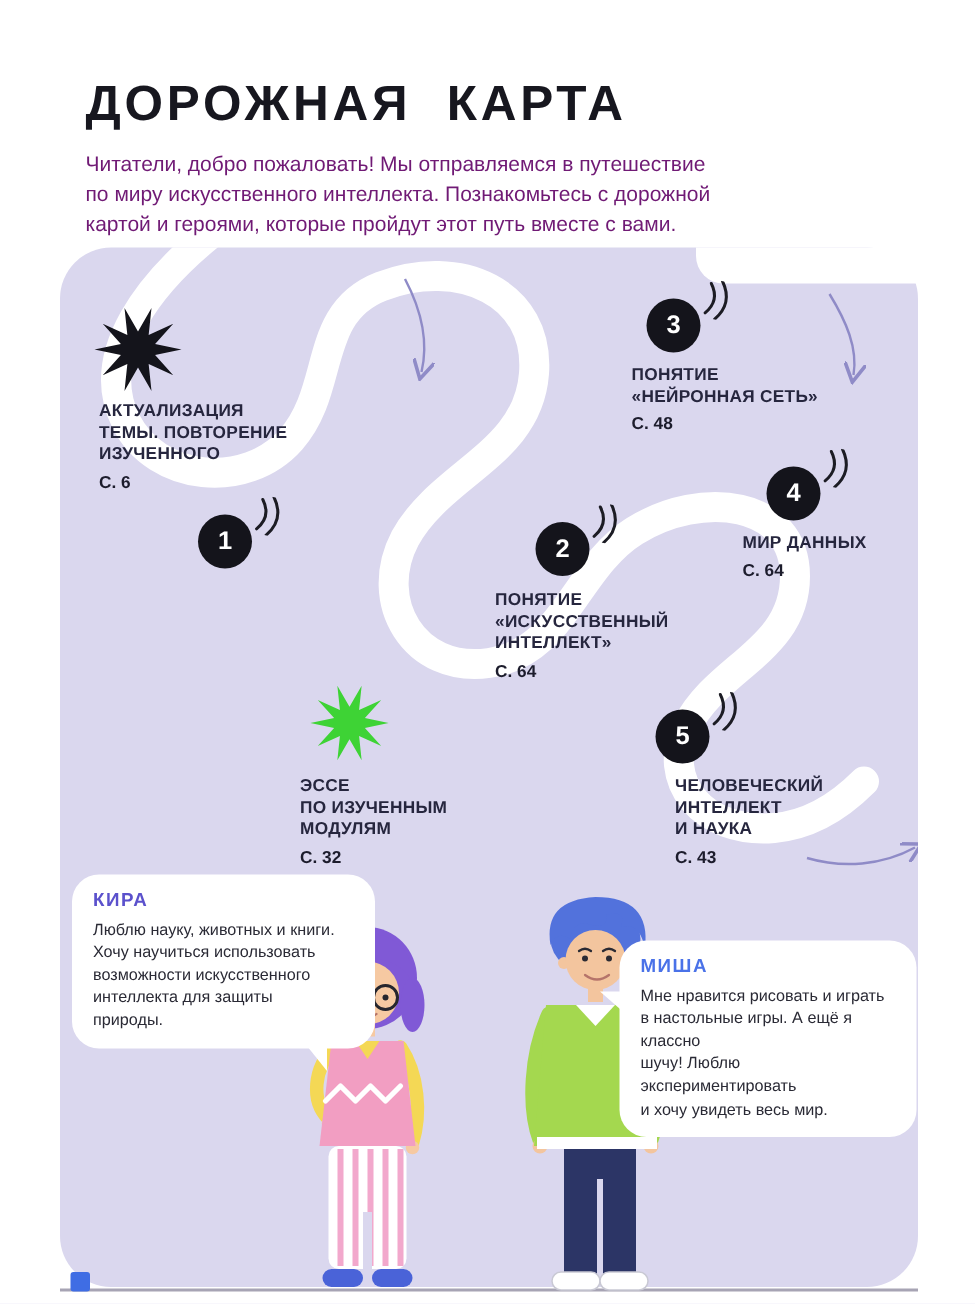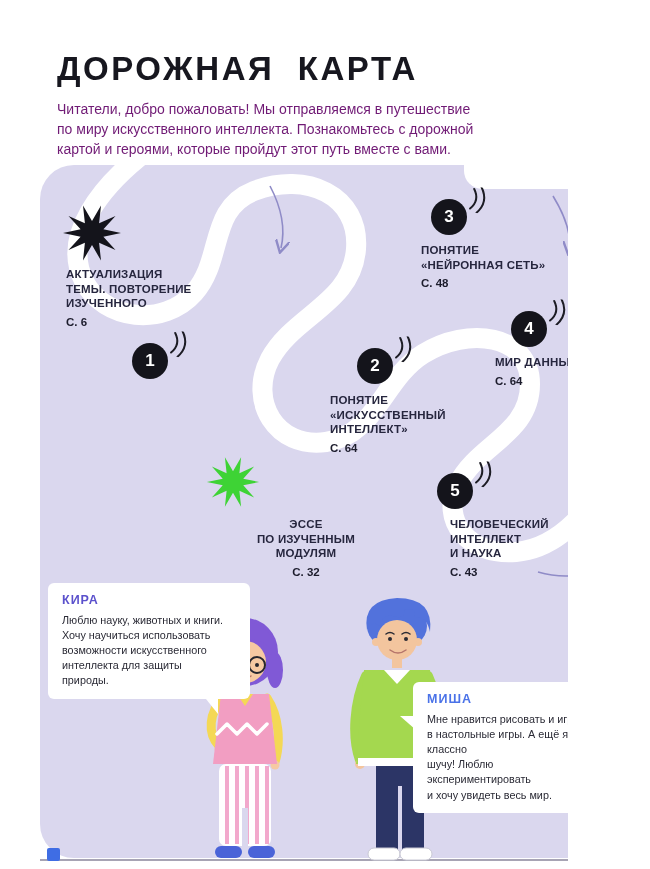--- a/index.html
+++ b/index.html
@@ -1,17 +1,17 @@
 <!DOCTYPE html>
 <html><head>
 <meta charset="utf-8">
 <style>
   html,body{margin:0;padding:0;background:#ffffff;}
   .page{
-    position:relative;width:568px;height:869px;background:#ffffff;overflow:hidden;
+    position:relative;width:650px;height:869px;background:#ffffff;overflow:hidden;
     font-family:"Liberation Sans", sans-serif;color:#26263e;
   }
   .title{
     position:absolute;left:57px;top:50px;font-size:33px;font-weight:700;
     letter-spacing:2.5px;word-spacing:12px;color:#17171f;
   }
   .intro{
     position:absolute;left:57px;top:100px;width:540px;font-size:14px;line-height:1.42;
     color:#701a75;white-space:pre-line;
   }
@@ -28,21 +28,21 @@
     position:absolute;width:36px;height:36px;border-radius:50%;background:#14141b;
     color:#ffffff;display:flex;align-items:center;justify-content:center;
     font-size:17px;font-weight:700;
   }
   .arcs{position:absolute;left:37px;top:-12px;transform:rotate(12deg);}
   .burst{position:absolute;}
   .ms-label{position:absolute;width:180px;}
   .ms-title{font-size:11.5px;font-weight:700;line-height:1.28;color:#26263e;white-space:pre-line;letter-spacing:.2px;}
   .ms-page{margin-top:5px;font-size:11.5px;font-weight:800;color:#1c1c2c;}
   .bubble{
-    position:absolute;background:#ffffff;border-radius:6px;padding:10px 12px 10px 14px;box-sizing:border-box;
+    position:absolute;background:#ffffff;border-radius:18px;padding:10px 12px 10px 14px;box-sizing:border-box;
   }
   .bubble-name{font-size:12.5px;font-weight:700;letter-spacing:1px;margin-bottom:6px;}
   .bubble-name.kira{color:#5b51cc;}
   .bubble-name.misha{color:#4a72e8;}
   .bubble-text{font-size:10.8px;line-height:1.4;color:#2a2a35;white-space:pre-line;}
   .tail{position:absolute;width:0;height:0;}
   .tail-kira{bottom:-15px;right:32px;border-top:20px solid #ffffff;border-left:16px solid transparent;}
   .tail-misha{top:34px;left:-13px;border-right:16px solid #ffffff;border-bottom:14px solid transparent;}
   .floor-line{position:absolute;left:40px;top:859px;width:572px;height:2px;background:#a7a4b4;}
   .corner-badge{position:absolute;left:47px;top:848px;width:13px;height:13px;background:#3f6de4;border-radius:2px;}
@@ -96,21 +96,21 @@
         <path d="M4 23 Q12 13 4 3" fill="none" stroke="#1c1c24" stroke-width="2" stroke-linecap="round"></path>
         <path d="M11 26 Q21 13 11 0" fill="none" stroke="#1c1c24" stroke-width="2" stroke-linecap="round"></path>
       </svg>
     </div>
 
     <div class="burst" style="left:166px;top:290px;">
       <svg width="54" height="54" viewBox="0 0 60 60">
         <polygon fill="#3ed335" points="59,30 41.4,33.7 53.5,47.1 37.1,39.7 39,57.6 30,42 21,57.6 22.9,39.7 6.5,47.1 18.6,33.7 1,30 18.6,26.3 6.5,12.9 22.9,20.3 21,2.4 30,18 39,2.4 37.1,20.3 53.5,12.9 41.4,26.3"></polygon>
       </svg>
     </div>
-    <div class="ms-label" style="left:176px;top:352px;text-align:center;">
+    <div class="ms-label" style="left:160px;top:352px;">
       <div class="ms-title">ЭССЕ
 ПО ИЗУЧЕННЫМ
 МОДУЛЯМ</div>
       <div class="ms-page">С. 32</div>
     </div>
 
     <div class="ms-node" style="left:317px;top:183px;">
       <span>2</span>
       <svg class="arcs" width="20" height="26" viewBox="0 0 20 26">
         <path d="M4 23 Q12 13 4 3" fill="none" stroke="#1c1c24" stroke-width="2" stroke-linecap="round"></path>
@@ -249,21 +249,21 @@
   <div class="bubble" style="left:48px;top:583px;width:202px;min-height:112px;">
     <div class="tail tail-kira"></div>
     <div class="bubble-name kira">КИРА</div>
     <div class="bubble-text">Люблю науку, животных и книги.
 Хочу научиться использовать
 возможности искусственного
 интеллекта для защиты
 природы.</div>
   </div>
 
-  <div class="bubble" style="left:413px;top:682px;width:198px;min-height:100px;">
+  <div class="bubble" style="left:413px;top:627px;width:198px;min-height:100px;">
     <div class="tail tail-misha"></div>
     <div class="bubble-name misha">МИША</div>
     <div class="bubble-text">Мне нравится рисовать и играть
 в настольные игры. А ещё я классно
 шучу! Люблю экспериментировать
 и хочу увидеть весь мир.</div>
   </div>
 
   <div class="corner-badge"></div>
 

